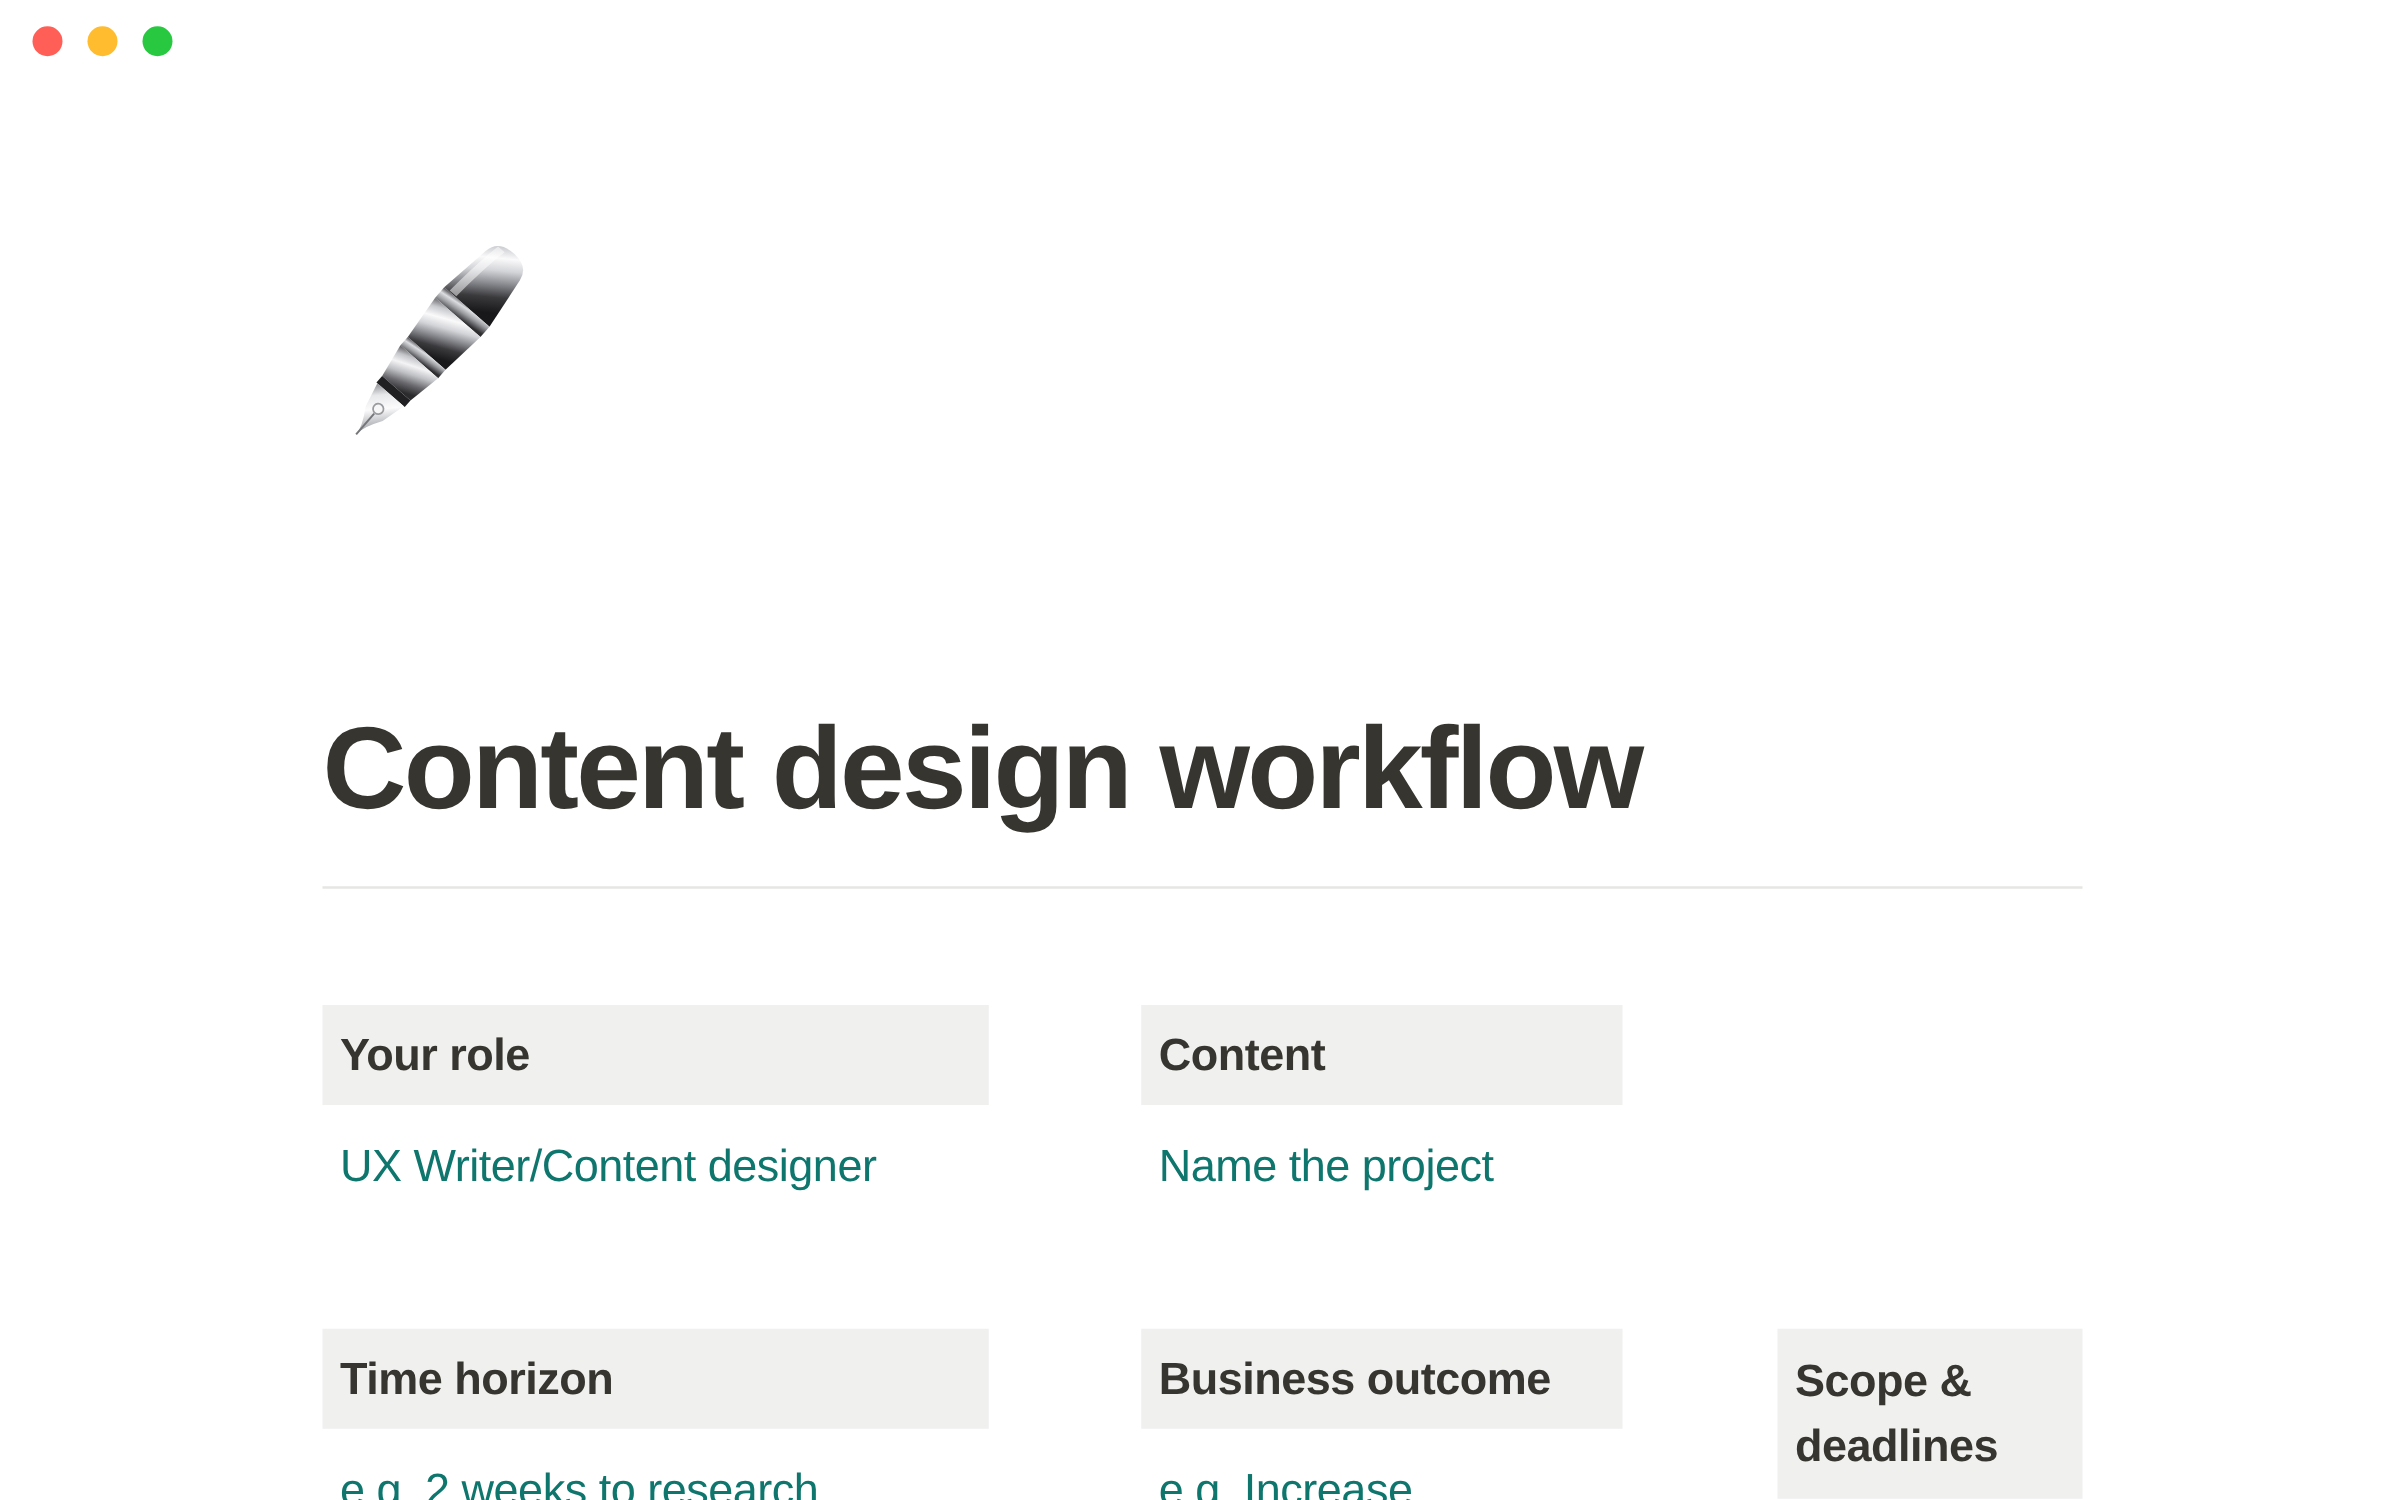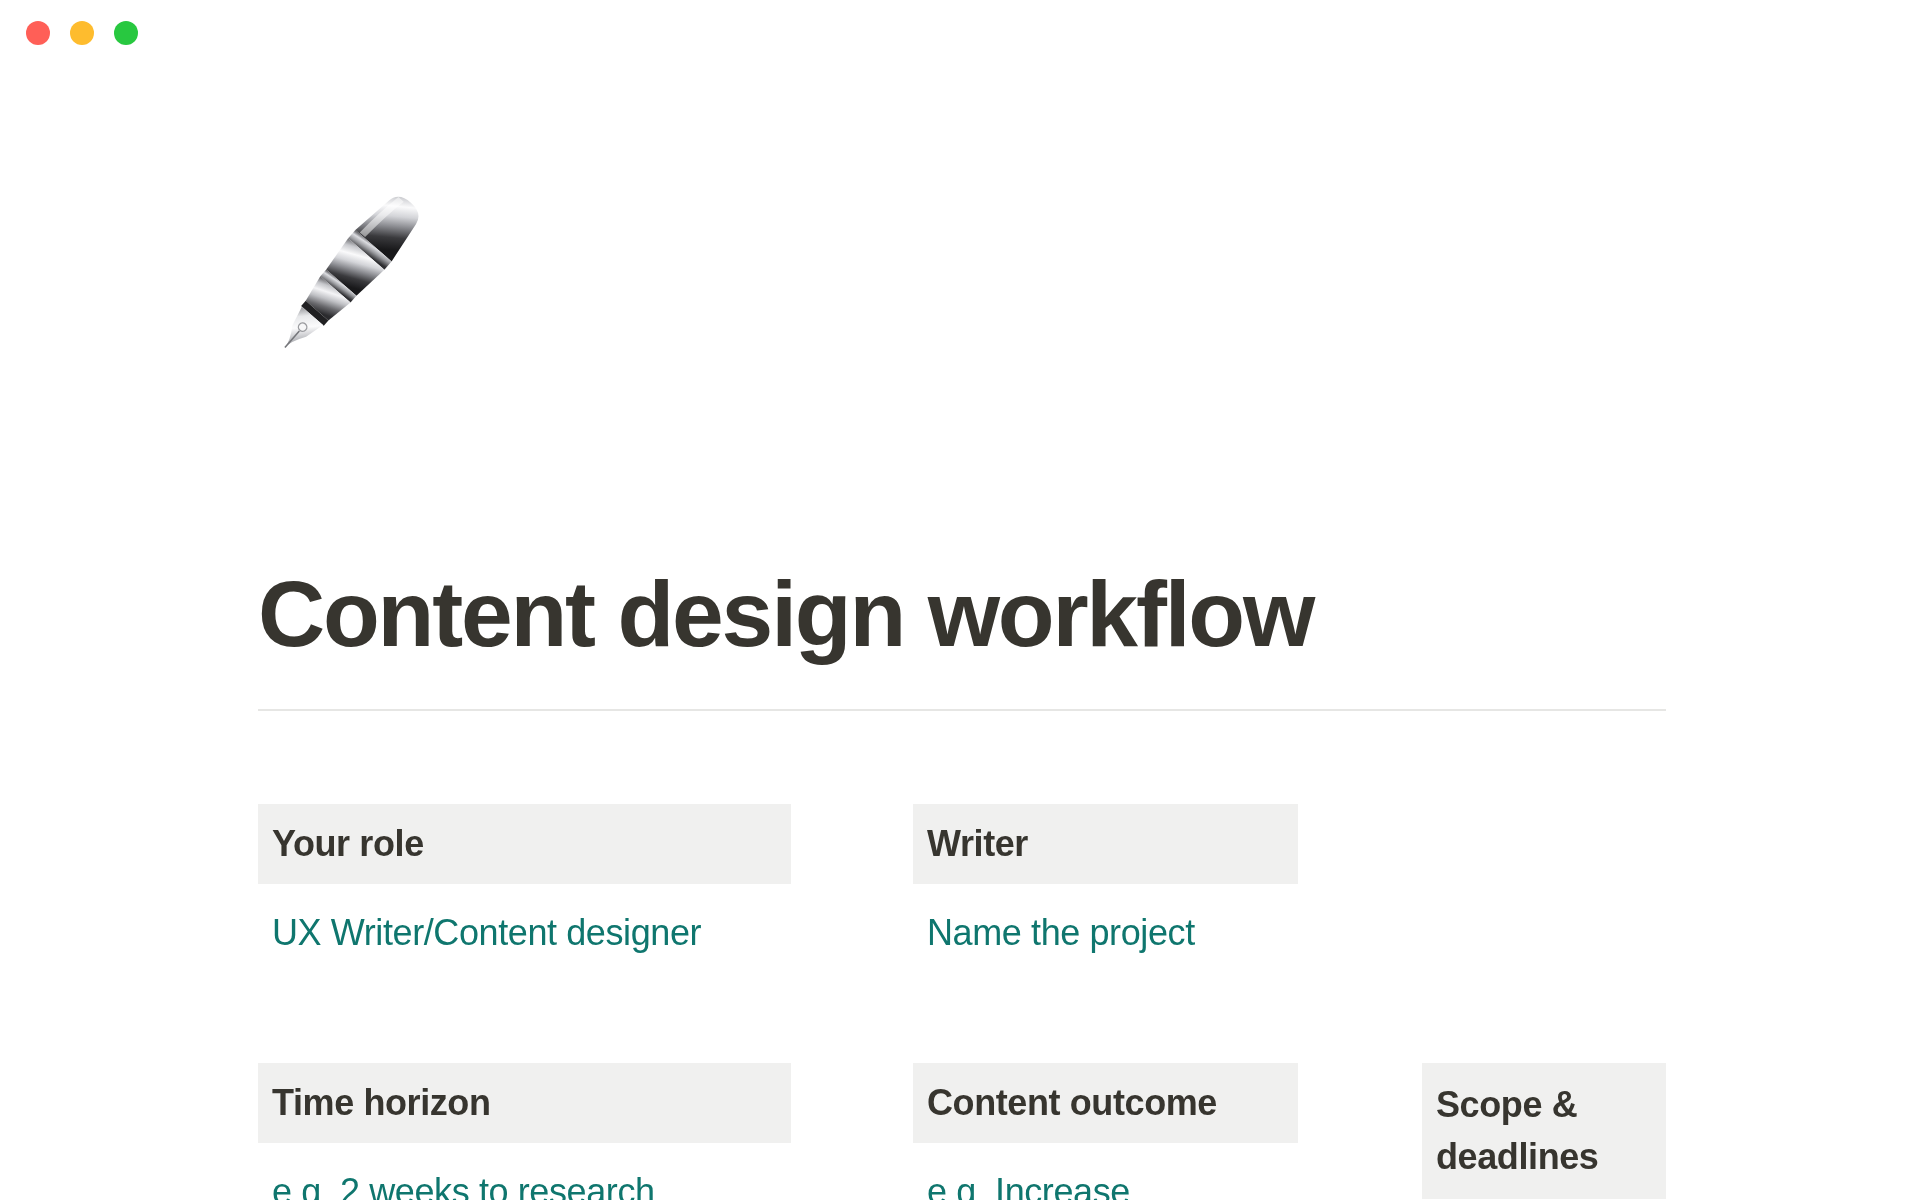--- a/index.html
+++ b/index.html
@@ -222,34 +222,34 @@
 
     <div class="prop-grid">
 
       <div class="prop-row">
         <div class="prop-cell col0">
           <span class="prop-header">Your role</span>
           <span class="prop-value">UX Writer/Content designer</span>
         </div>
 
         <div class="prop-cell col1">
-          <span class="prop-header">Writer</span>
+          <span class="prop-header">Content</span>
           <span class="prop-value">Name the project</span>
         </div>
 
       </div>
 
       <div class="prop-row">
         <div class="prop-cell col0">
           <span class="prop-header">Time horizon</span>
           <span class="prop-value">e.g. 2 weeks to research,</span>
         </div>
 
         <div class="prop-cell col1">
-          <span class="prop-header">Content outcome</span>
+          <span class="prop-header">Business outcome</span>
           <span class="prop-value">e.g. Increase</span>
         </div>
 
         <div class="prop-cell col2">
           <span class="prop-header two-line">Scope &amp; deadlines</span>
           <span class="prop-value empty"></span>
         </div>
       </div>
 
     </div>

